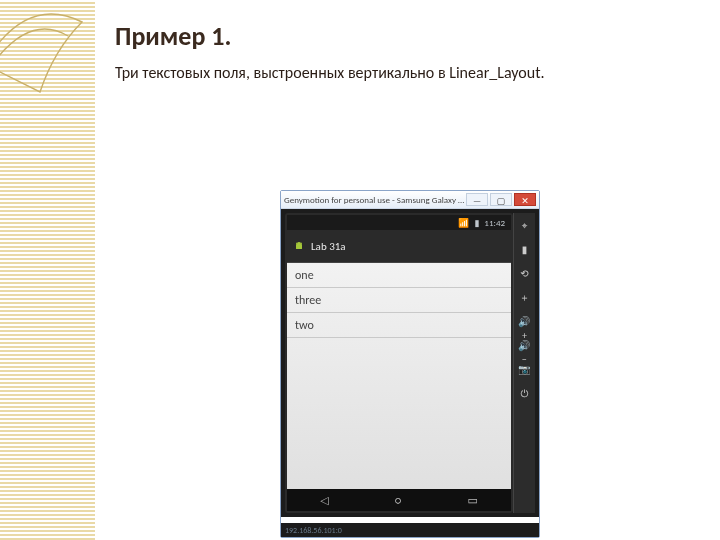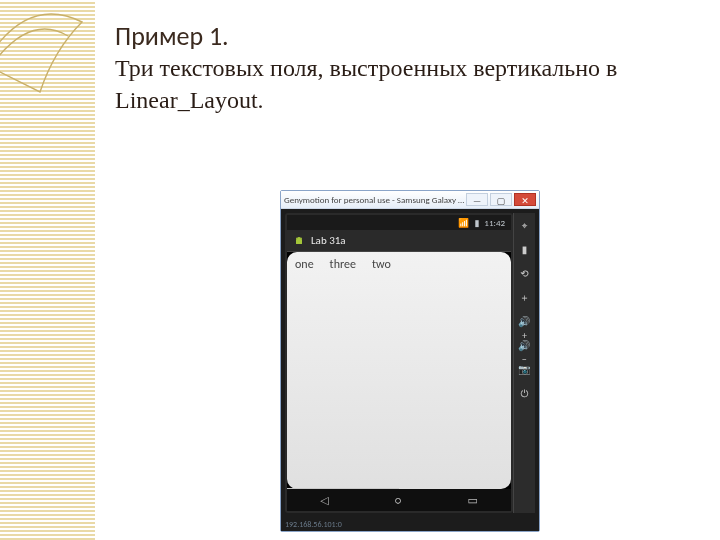--- a/index.html
+++ b/index.html
@@ -12,22 +12,22 @@
   }
   .bg-stripes {
     position: absolute; left: 0; top: 0; width: 95px; height: 540px;
     background: repeating-linear-gradient(0deg, #e9d9a6 0 2px, #fff 2px 4px);
     z-index: 0;
   }
   .bg-leaf {
     position: absolute; left: -30px; top: -20px; width: 140px; height: 140px; z-index: 1;
   }
   .slide { position: absolute; left: 115px; top: 20px; right: 30px; z-index: 2; }
-  h1.title { color: #3b2a1f; font-weight: 400; font-size: 26px; }
-  p.body { color: #2a1d16; font-size: 24px; line-height: 1.35; margin-bottom: 14px; font-family: Liberation Serif, serif; }
+  h1.title { color: #3b2a1f; font-weight: 700; font-size: 26px; margin-bottom: 10px; }
+  p.body { color: #2a1d16; font-size: 16px; line-height: 1.35; margin-bottom: 14px; }
 
   .emuframe {
     position: absolute; left: 280px; top: 190px; width: 260px; z-index: 2;
     border: 1px solid #8aa4c8; border-radius: 2px;
   }
   .win-titlebar {
     height: 18px;
     background: linear-gradient(#fff, #e6eef8);
     border-bottom: 1px solid #cdd8e8;
     display: flex; align-items: center; justify-content: space-between;
@@ -49,42 +49,42 @@
     flex: 1; background: #000; border: 2px solid #2a2a2a; border-radius: 3px;
     display: flex; flex-direction: column;
     height: 300px;
   }
   .statusbar {
     height: 15px; background: #1a1a1a; color: #bfc6cc;
     display: flex; align-items: center; justify-content: flex-end;
     gap: 5px; padding: 0 6px; font-size: 9px;
   }
   .appbar {
-    height: 22px; background: #2a2a2a; color: #e8e8e8;
+    height: 33px; background: #2a2a2a; color: #e8e8e8;
     display: flex; align-items: center; gap: 6px; padding: 0 6px; font-size: 11px;
     border-bottom: 1px solid #444;
   }
   .android-icon { width: 12px; height: 12px; }
   .screen {
     flex: 1;
     background: linear-gradient(#f2f2f2, #e0e0e0);
-    display: flex; flex-direction: row; border-radius: 10px;
+    display: flex; flex-direction: column;
   }
   .tv {
     border-bottom: 1px solid #c9c9c9;
     color: #444; font-size: 12px;
     padding: 5px 8px;
   }
   .navbar {
     height: 22px; background: #0f0f0f;
     display: flex; justify-content: space-around; align-items: center;
   }
   .nav-ic { color: #bbb; font-size: 11px; }
   .emu-status {
-    font-size: 8px; color: #6a7a8a; padding: 2px 4px; background: #1c1c1c;
+    font-size: 8px; color: #6a7a8a; padding: 2px 4px; background: #1c1c1c; margin-top: 6px;
   }
   .sidebar {
     width: 22px; background: #2c2c2c; border-left: 1px solid #444;
     display: flex; flex-direction: column; align-items: center; gap: 10px;
     padding: 6px 0;
   }
   .sb { width: 14px; height: 14px; color: #ccc; font-size: 10px; text-align: center; line-height: 14px; }
 </style>
 </head>
 <body>

